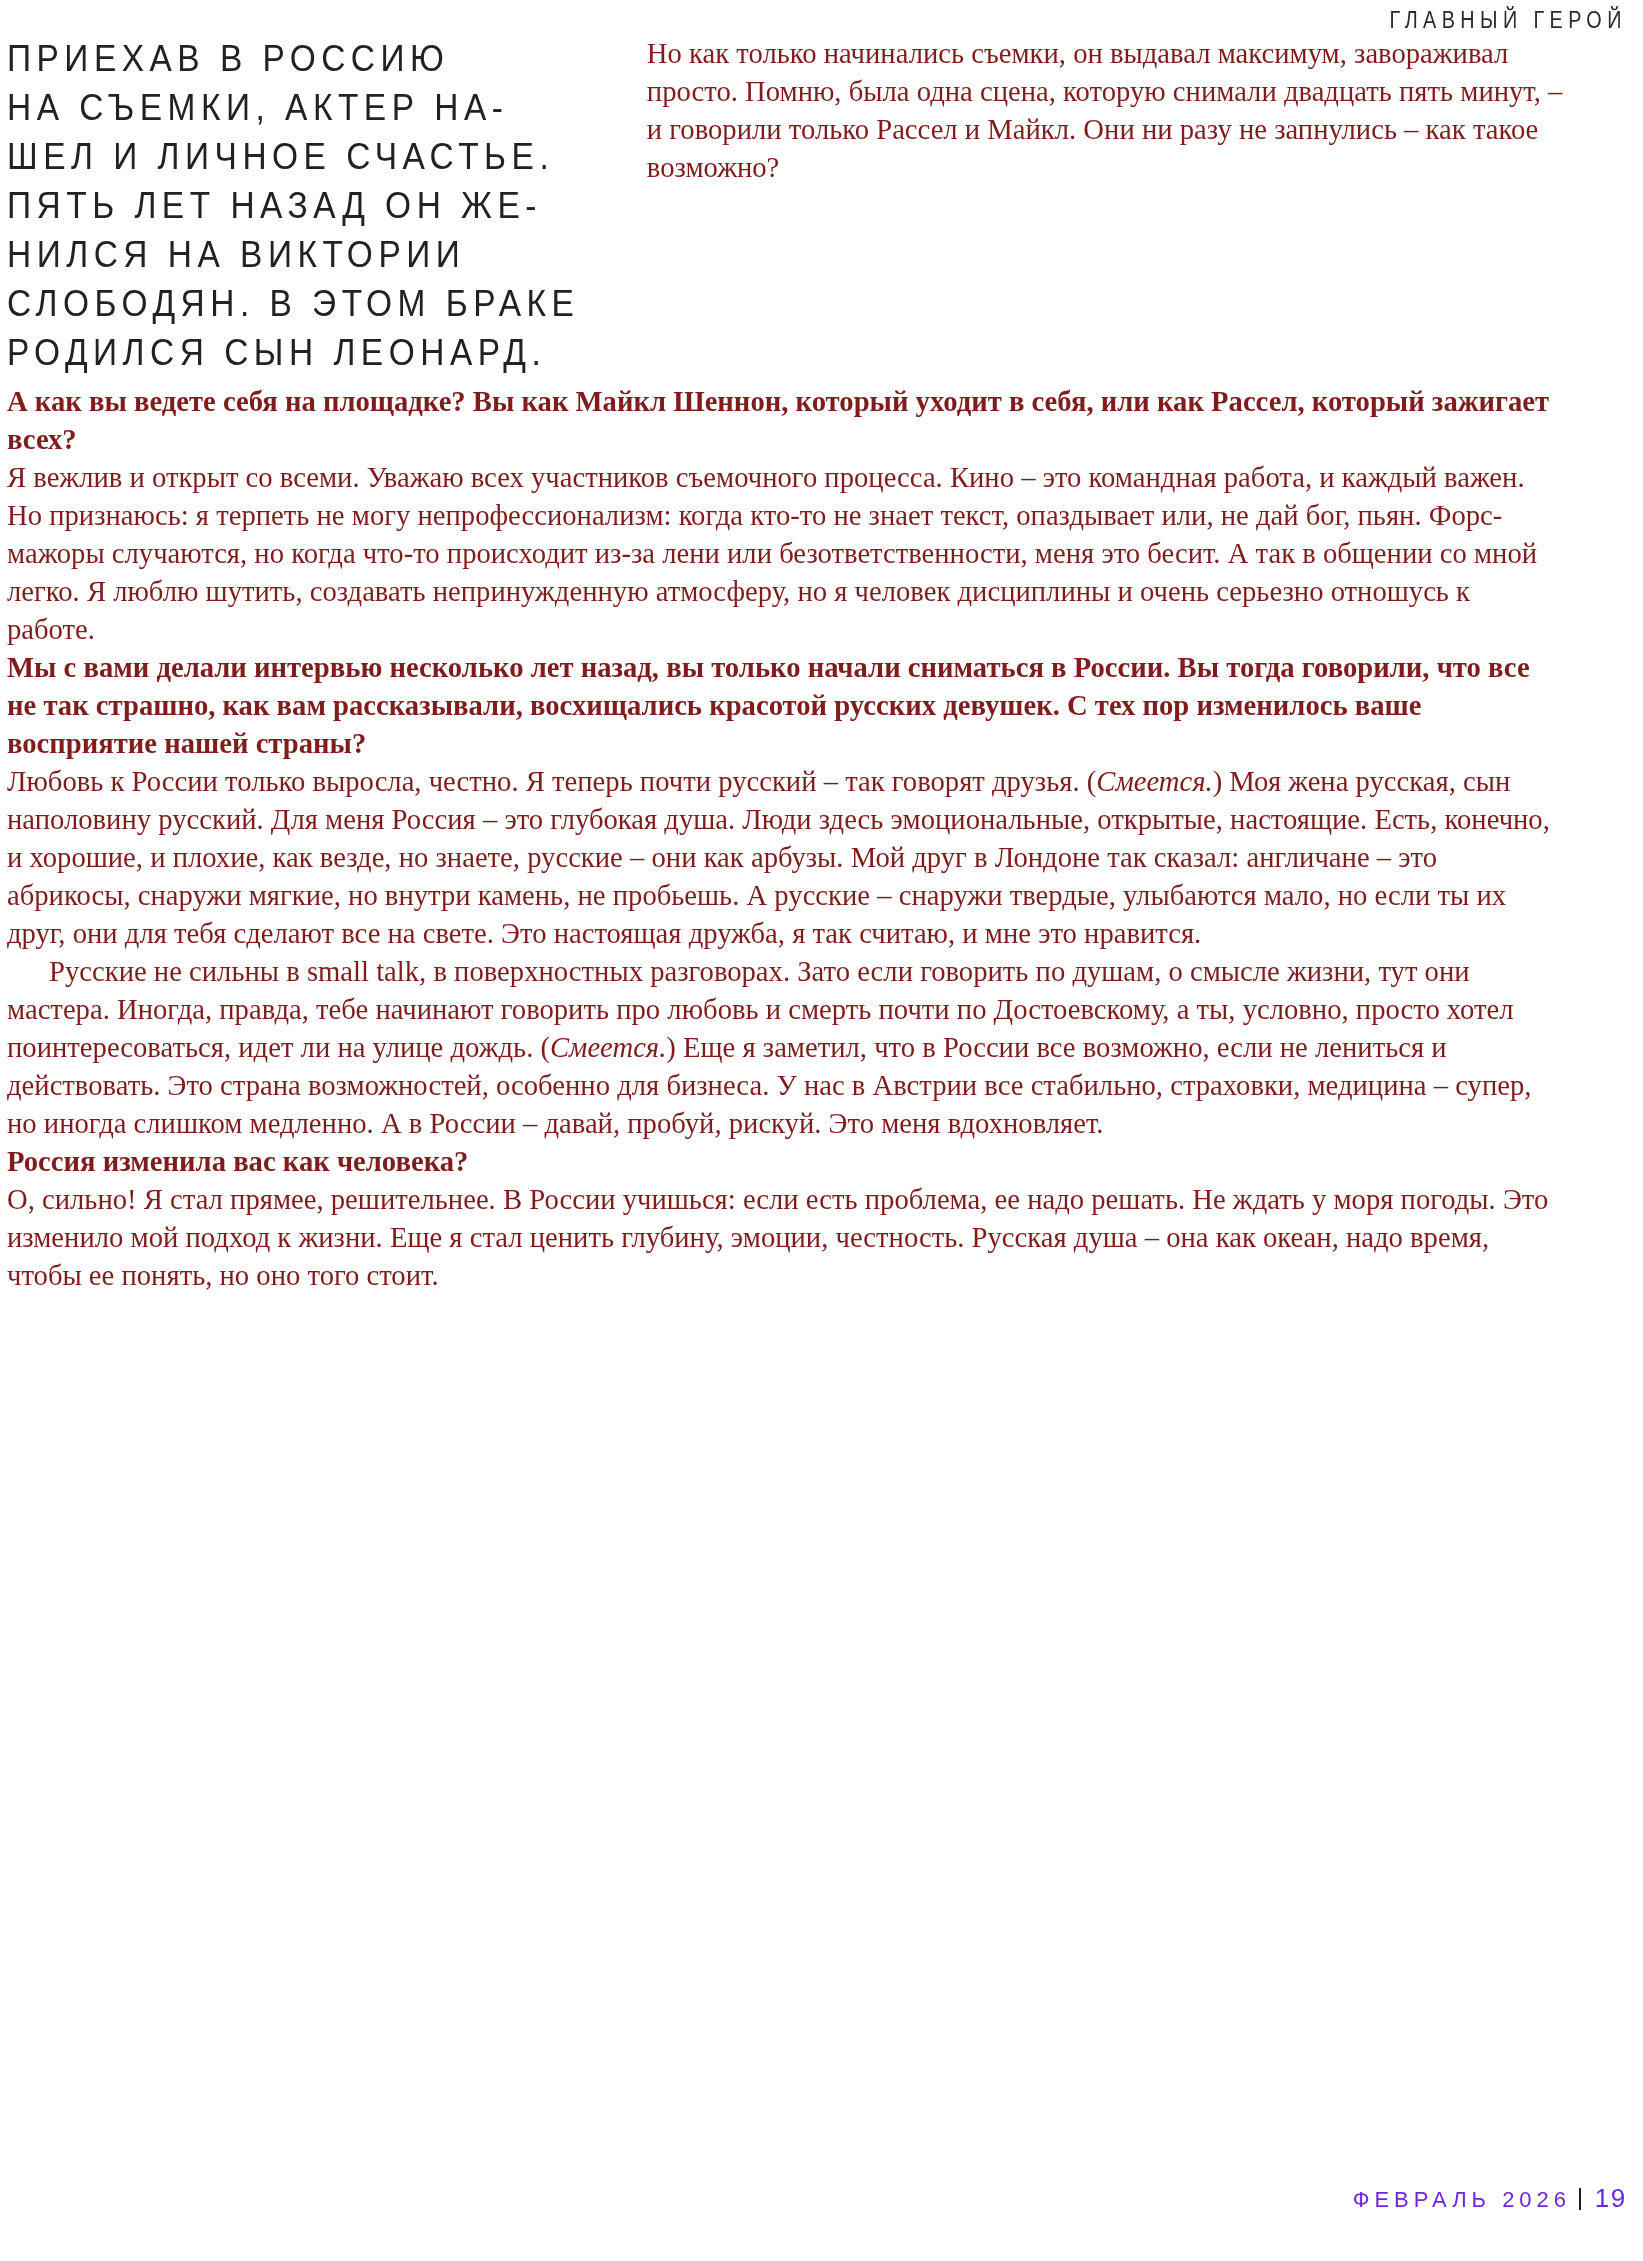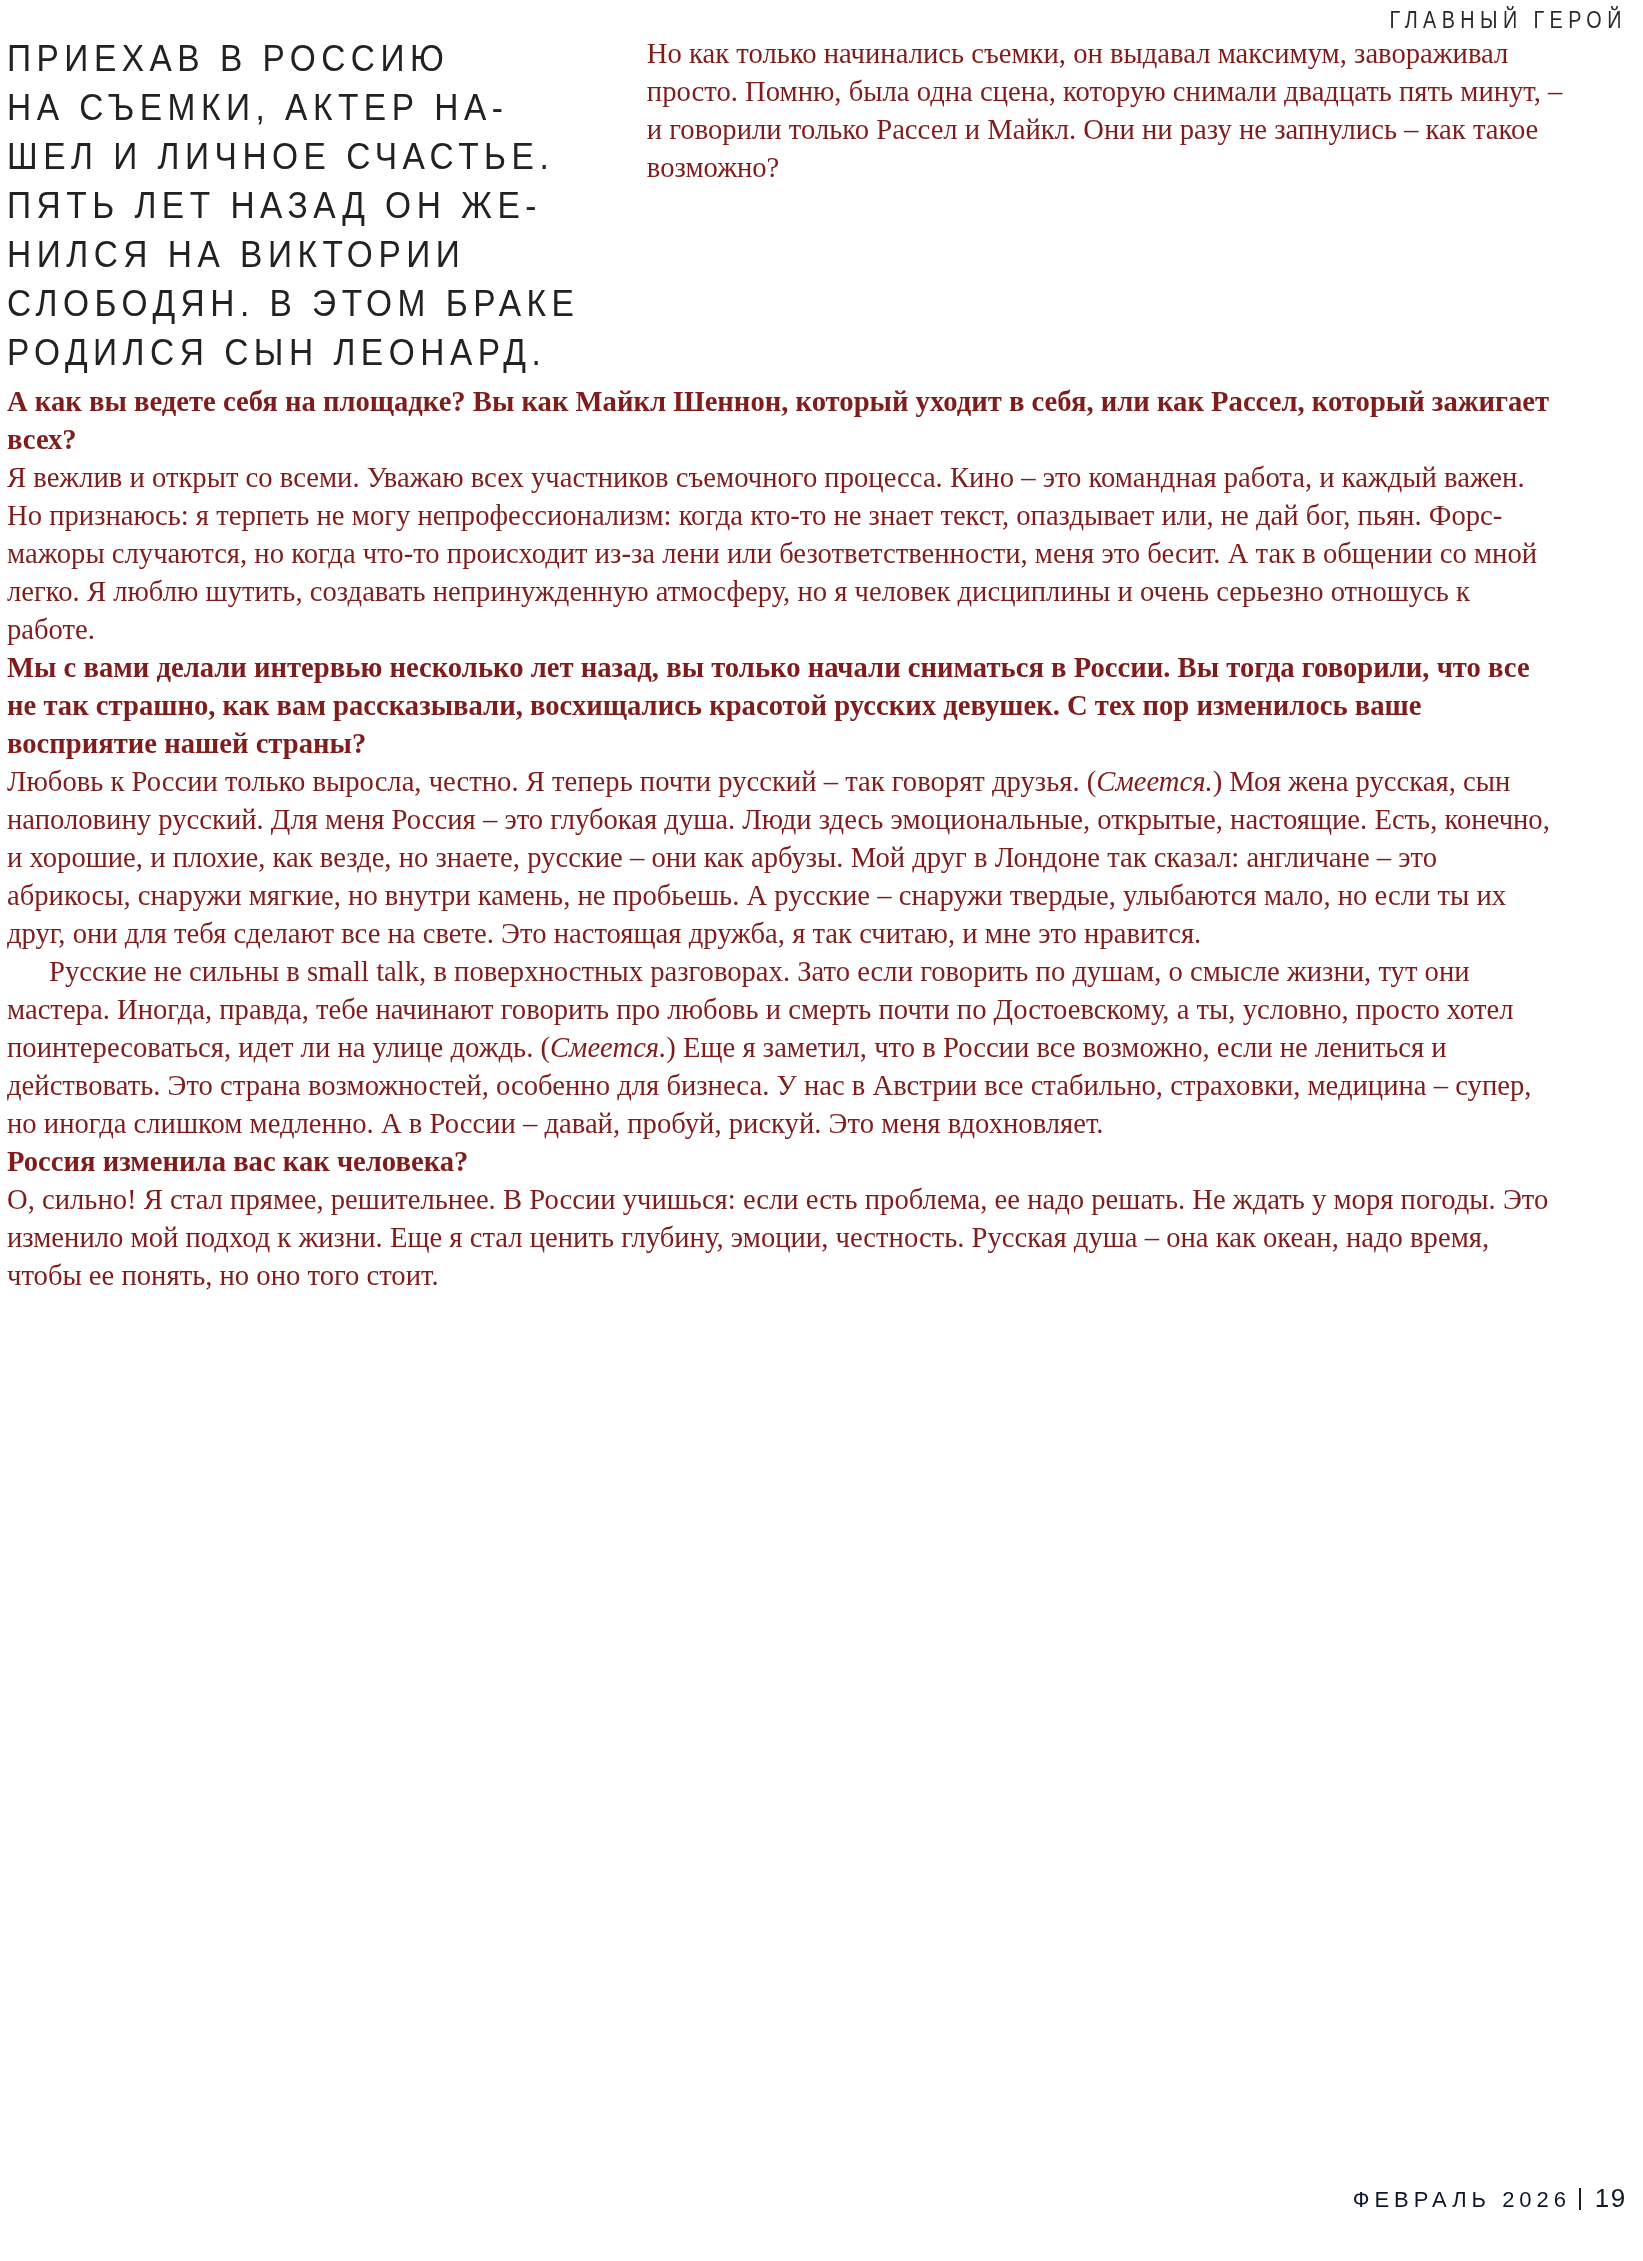--- a/index.html
+++ b/index.html
@@ -114,21 +114,21 @@
   .footer {
     position: absolute;
     left: 0;
     right: 17px;
     bottom: 47px;
     text-align: right;
     font-family: "Liberation Sans", sans-serif;
     font-weight: 300;
     font-size: 22px;
     letter-spacing: 5px;
-    color: #0f172a;
+    color: #6d28d9;
     white-space: nowrap;
     margin-top: 20px;
   }
 
   .footer .rule {
     display: inline-block;
     width: 1.7px;
     height: 22px;
     background: #1f1f1f;
     vertical-align: -3.4px;

